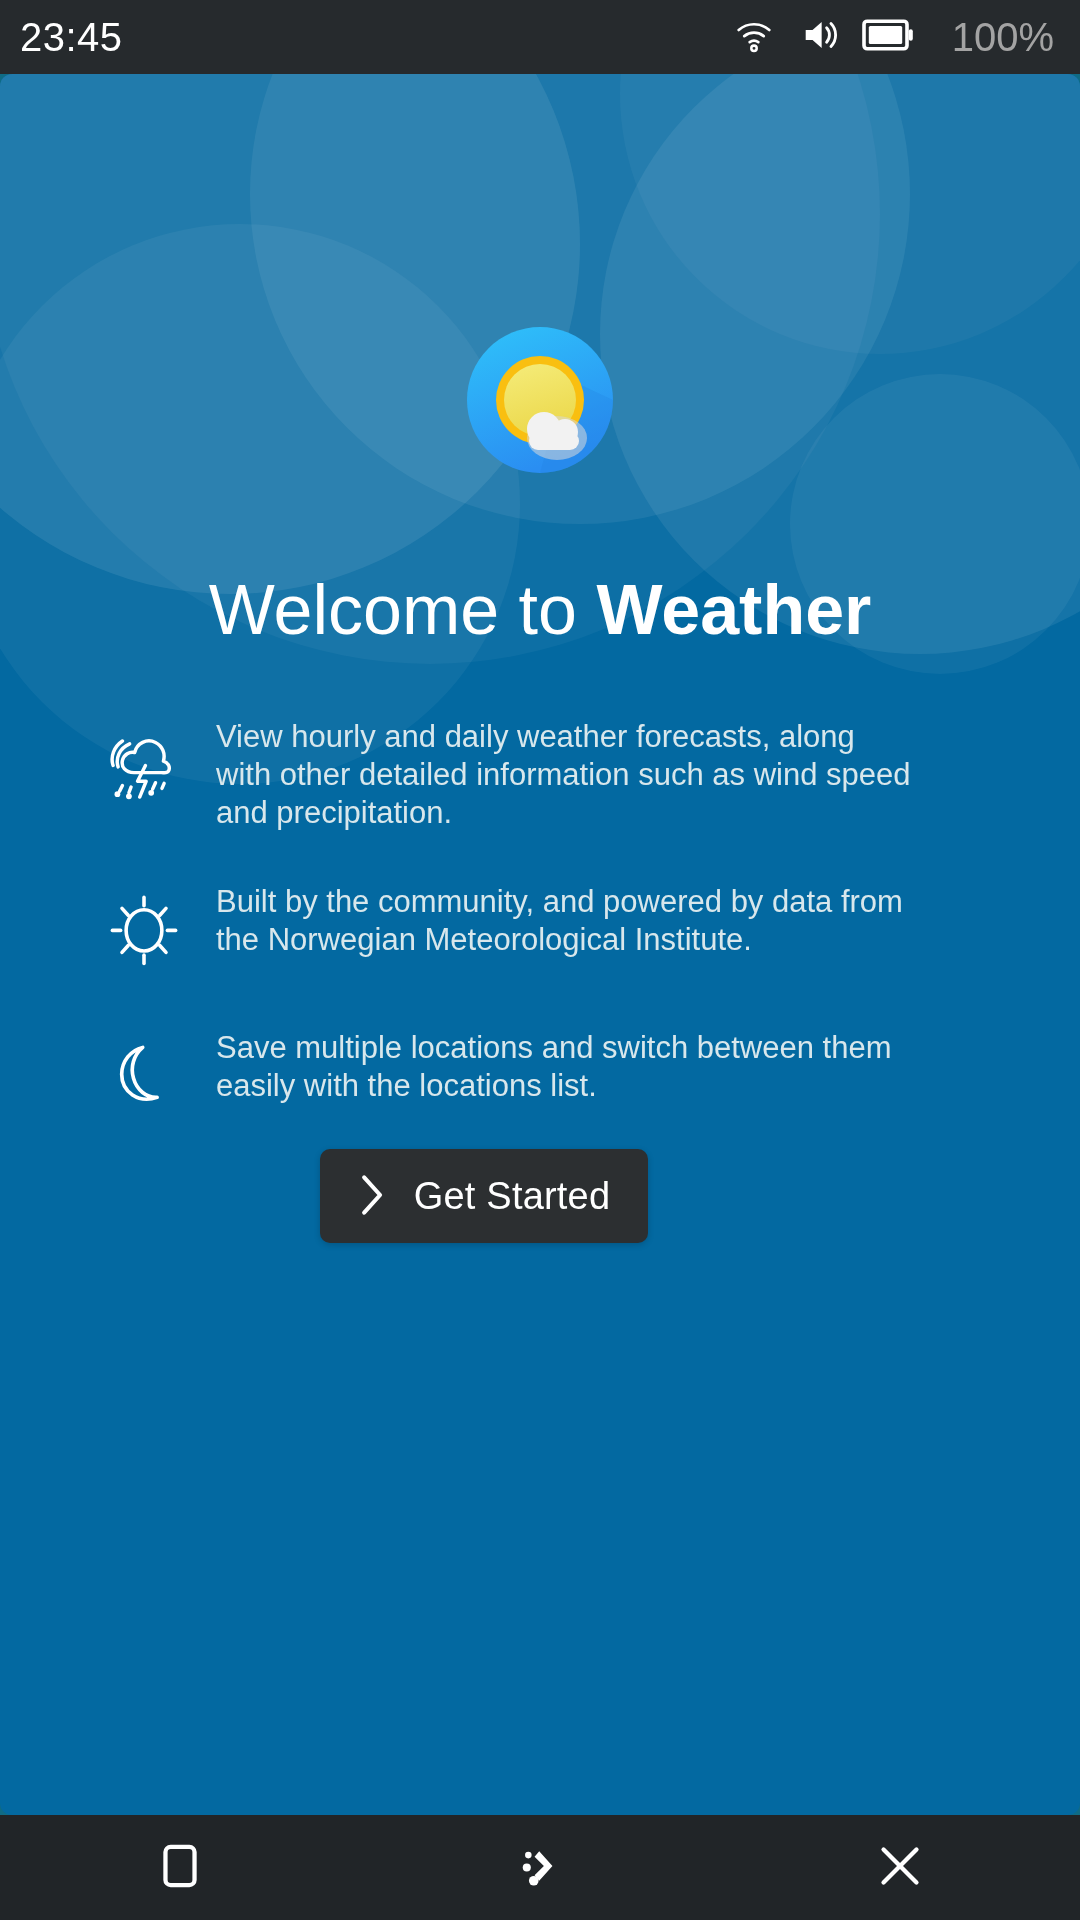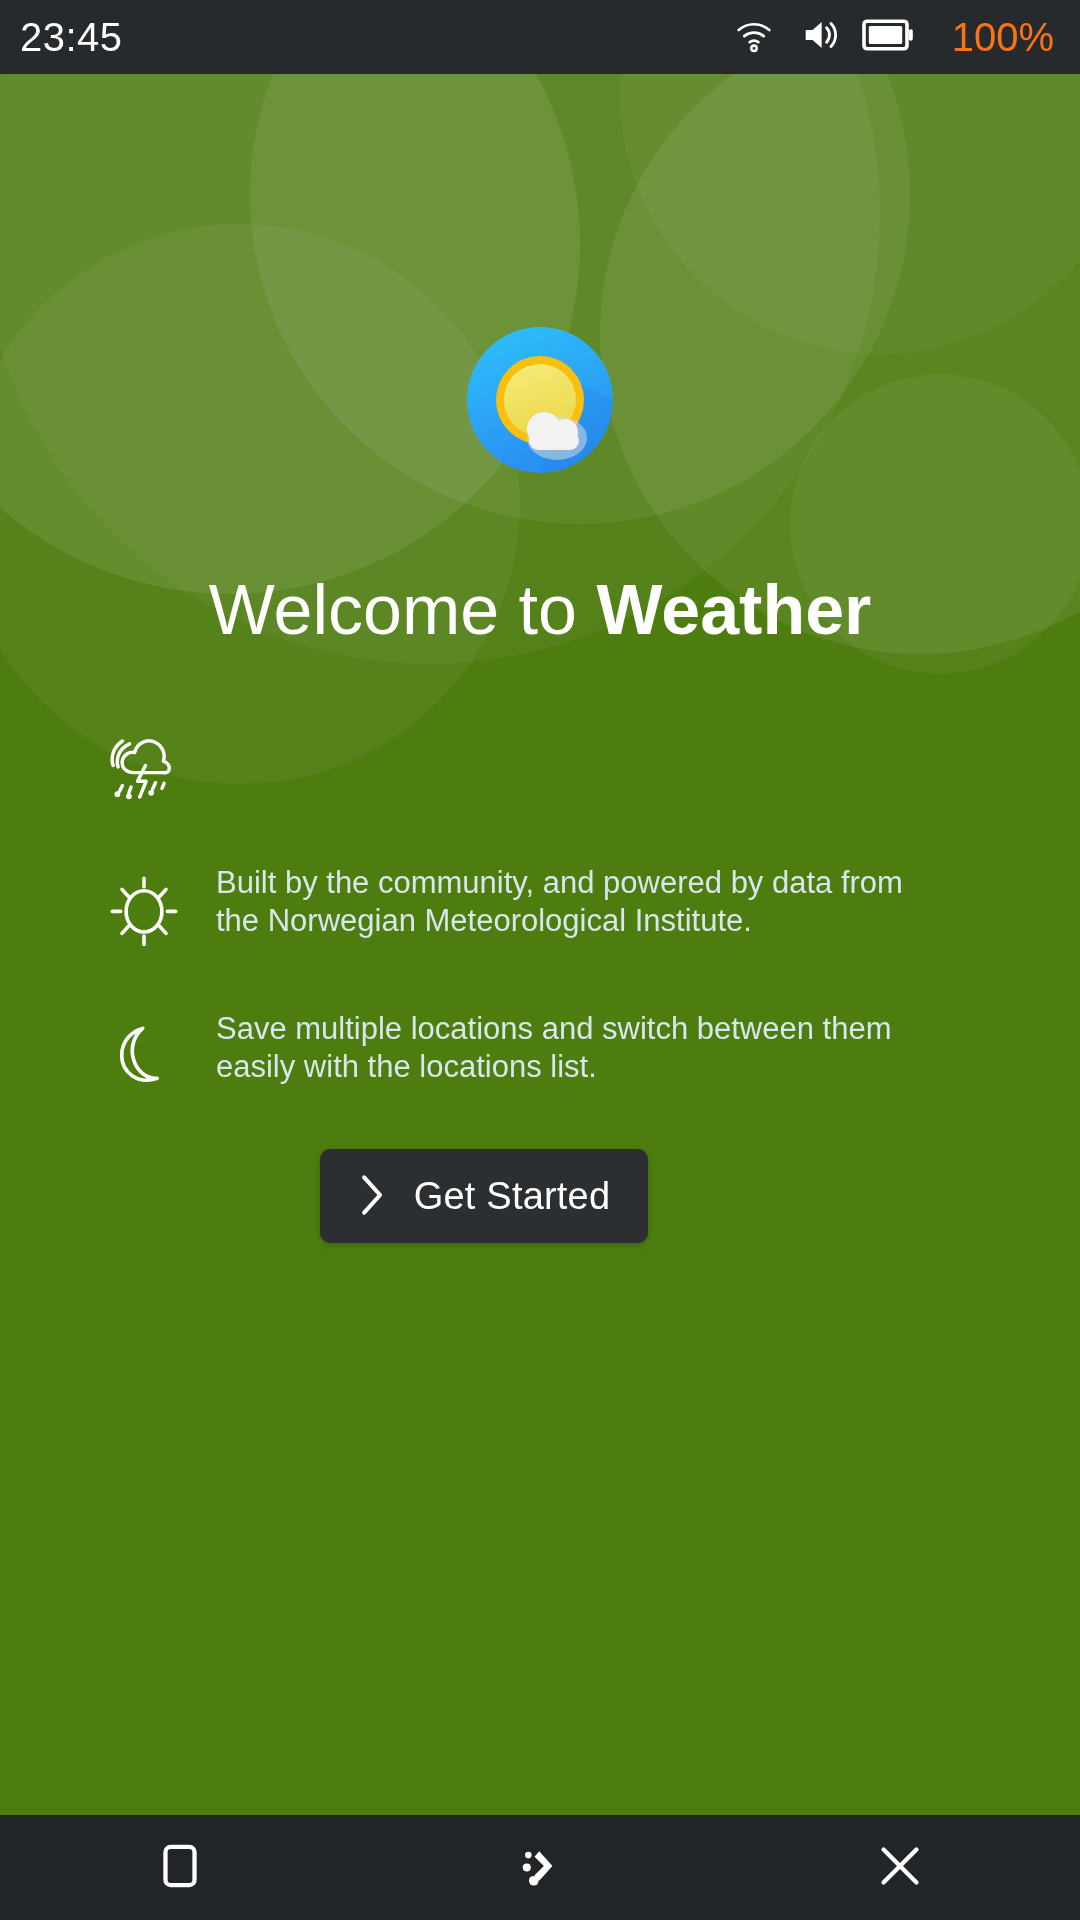--- a/index.html
+++ b/index.html
@@ -12,27 +12,27 @@
   #screen { position:relative; width:1080px; height:1920px; overflow:hidden; }
 
   
   .statusbar{
     position:absolute; top:0; left:0; width:1080px; height:74px;
     background:#262a2d; display:flex; align-items:center;
     padding:0 26px 0 20px; z-index:30;
   }
   .status-time{ color:#ffffff; font-size:40px; letter-spacing:.5px; }
   .status-right{ margin-left:auto; display:flex; align-items:center; gap:22px; }
-  .status-pct{ color:#f97316; font-size:40px; margin-left:16px; }
+  .status-pct{ color:#a3a3a3; font-size:40px; margin-left:16px; }
   .si{ display:block; }
 
   
   .app{
     position:absolute; top:74px; left:0; width:1080px; height:1741px;
-    background:#4d7c0f; overflow:hidden;
+    background:#0369a1; overflow:hidden;border-radius:12px;
   }
   
   .blob{ position:absolute; border-radius:50%; background:rgba(255,255,255,.085); }
   .b1{ width:700px; height:700px; left:-120px; top:-180px; }
   .b2{ width:660px; height:660px; left:250px; top:-210px; background:rgba(255,255,255,.065); }
   .b3{ width:640px; height:640px; left:600px; top:-60px; background:rgba(255,255,255,.075); }
   .b4{ width:560px; height:560px; left:-40px; top:150px; background:rgba(255,255,255,.05); }
   .b5{ width:900px; height:900px; left:-20px; top:-310px; background:rgba(255,255,255,.045); }
   .b6{ width:300px; height:300px; left:790px; top:300px; background:rgba(255,255,255,.05); }
   .b7{ width:520px; height:520px; left:620px; top:-240px; background:rgba(255,255,255,.04); }
@@ -182,20 +182,21 @@
               <path d="M17 47 L15 51"></path>
               <path d="M23 48 L21.5 52"></path>
               <path d="M40 45 L38 49.5"></path>
               <path d="M46 45.5 L44.5 49"></path>
             </g>
             <circle cx="13.5" cy="53" r="2" fill="#ffffff"></circle>
             <circle cx="21.5" cy="54.5" r="2" fill="#ffffff"></circle>
             <circle cx="37" cy="52" r="2" fill="#ffffff"></circle>
           </svg>
         </div>
+        <div class="feat-text">View hourly and daily weather forecasts, along with other detailed information such as wind speed and precipitation.</div>
       </div>
 
       <div class="feature">
         <div class="feat-icon">
           <svg width="88" height="88" viewBox="0 0 64 64">
             <ellipse cx="32" cy="33" rx="13" ry="15" fill="none" stroke="#ffffff" stroke-width="2.6"></ellipse>
             <g stroke="#ffffff" stroke-width="2.6" stroke-linecap="round">
               <line x1="32" y1="9" x2="32" y2="15"></line>
               <line x1="32" y1="51" x2="32" y2="57"></line>
               <line x1="9" y1="33" x2="15" y2="33"></line>

